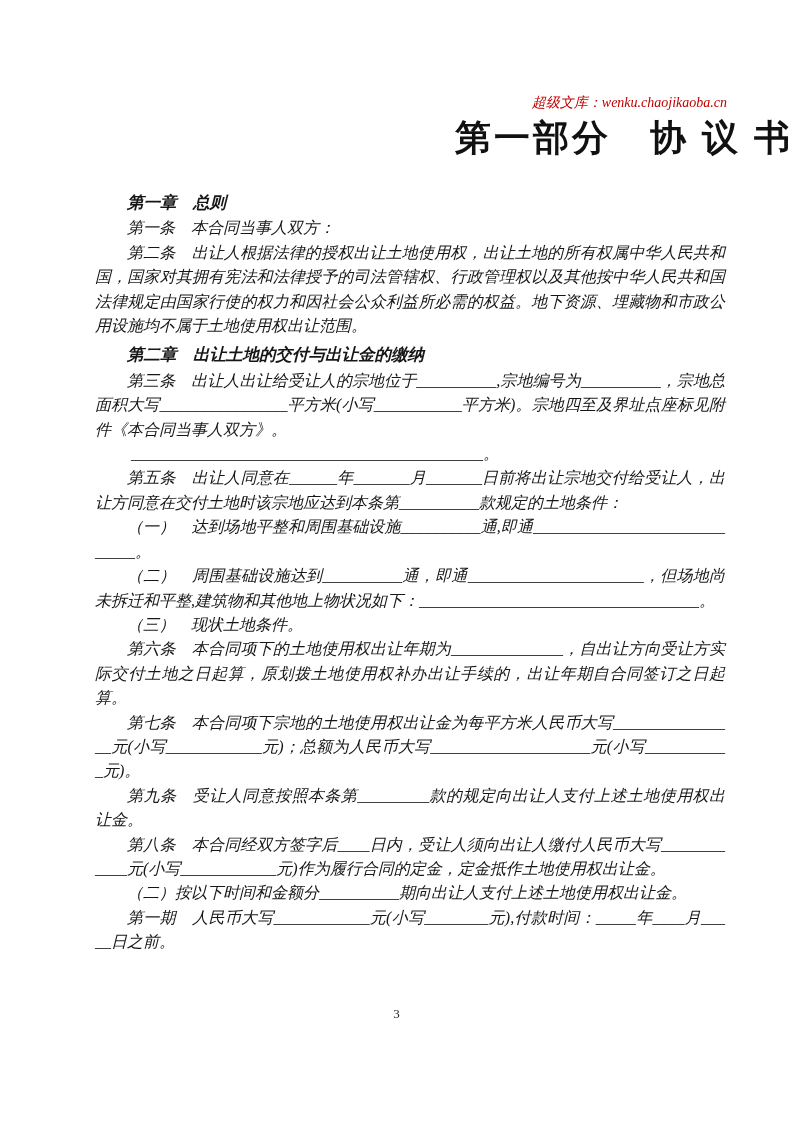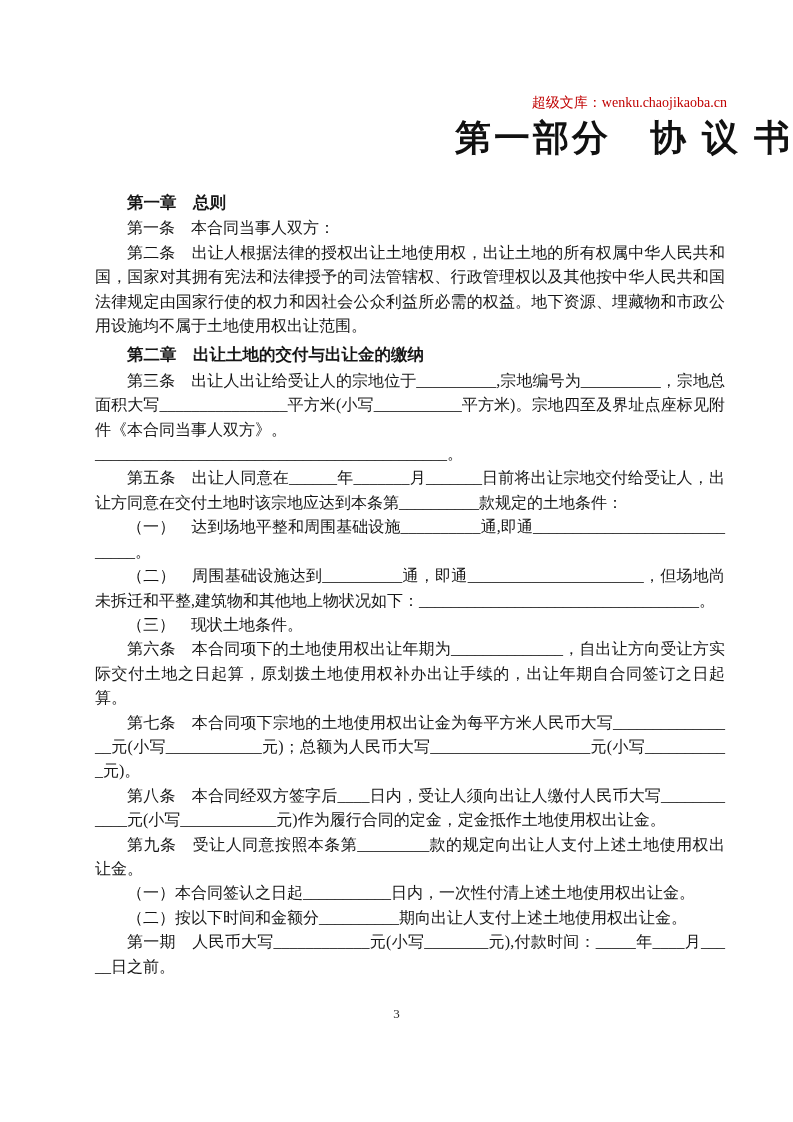--- a/index.html
+++ b/index.html
@@ -16,20 +16,21 @@
     font-family: "Liberation Serif", "DejaVu Serif", serif;
     overflow: hidden;
   }
   .watermark {
     position: absolute;
     top: 94px;
     right: 66px;
     font-size: 14px;
     color: #c00000;
     white-space: nowrap;
+    font-style: italic;
   }
   .doc-title {
     position: absolute;
     top: 116px;
     left: 0;
     width: 100%;
     text-align: right;
     font-family: "Liberation Sans", "DejaVu Sans", sans-serif;
     font-weight: bold;
     font-size: 36px;
@@ -43,31 +44,33 @@
     left: 95px;
     width: 630px;
   }
   .content p {
     margin: 0;
     font-size: 16px;
     line-height: 24.4px;
     text-align: justify;
     text-indent: 32px;
     word-break: break-all;
+    font-style: italic;
   }
   .content p.chapter {
     font-family: "Liberation Sans", "DejaVu Sans", sans-serif;
     font-weight: bold;
     font-size: 16.5px;
     margin-top: 4px;
     margin-bottom: 2px;
     text-align: left;
   }
   .content p.fill-line {
     text-indent: 0;
+    margin-left: 36px;
   }
   .page-number {
     position: absolute;
     bottom: 100px;
     left: 0;
     width: 100%;
     text-align: center;
     font-size: 13px;
     color: #222222;
   }
@@ -87,23 +90,22 @@
     <p>第二条　出让人根据法律的授权出让土地使用权，出让土地的所有权属中华人民共和国，国家对其拥有宪法和法律授予的司法管辖权、行政管理权以及其他按中华人民共和国法律规定由国家行使的权力和因社会公众利益所必需的权益。地下资源、埋藏物和市政公用设施均不属于土地使用权出让范围。</p>
     <p class="chapter">第二章　出让土地的交付与出让金的缴纳</p>
     <p>第三条　出让人出让给受让人的宗地位于__________,宗地编号为__________，宗地总面积大写________________平方米(小写___________平方米)。宗地四至及界址点座标见附件《本合同当事人双方》。</p>
     <p class="fill-line">____________________________________________。</p>
     <p>第五条　出让人同意在______年_______月_______日前将出让宗地交付给受让人，出让方同意在交付土地时该宗地应达到本条第__________款规定的土地条件：</p>
     <p>（一）　达到场地平整和周围基础设施__________通,即通_____________________________。</p>
     <p>（二）　周围基础设施达到__________通，即通______________________，但场地尚未拆迁和平整,建筑物和其他地上物状况如下：___________________________________。</p>
     <p>（三）　现状土地条件。</p>
     <p>第六条　本合同项下的土地使用权出让年期为______________，自出让方向受让方实际交付土地之日起算，原划拨土地使用权补办出让手续的，出让年期自合同签订之日起算。</p>
     <p>第七条　本合同项下宗地的土地使用权出让金为每平方米人民币大写________________元(小写____________元)；总额为人民币大写____________________元(小写___________元)。</p>
+    <p>第九条　受让人同意按照本条第_________款的规定向出让人支付上述土地使用权出让金。</p>
     <p>第八条　本合同经双方签字后____日内，受让人须向出让人缴付人民币大写____________元(小写____________元)作为履行合同的定金，定金抵作土地使用权出让金。</p>
-    <p>第九条　受让人同意按照本条第_________款的规定向出让人支付上述土地使用权出让金。</p>
-    <p>（一）本合同签认之日起___________日内，一次性付清上述土地使用权出让金。</p>
     <p>（二）按以下时间和金额分__________期向出让人支付上述土地使用权出让金。</p>
     <p>第一期　人民币大写____________元(小写________元),付款时间：_____年____月_____日之前。</p>
 
   </div>
 
   <div class="page-number">3</div>
 
 </div>
 
 </body></html>

